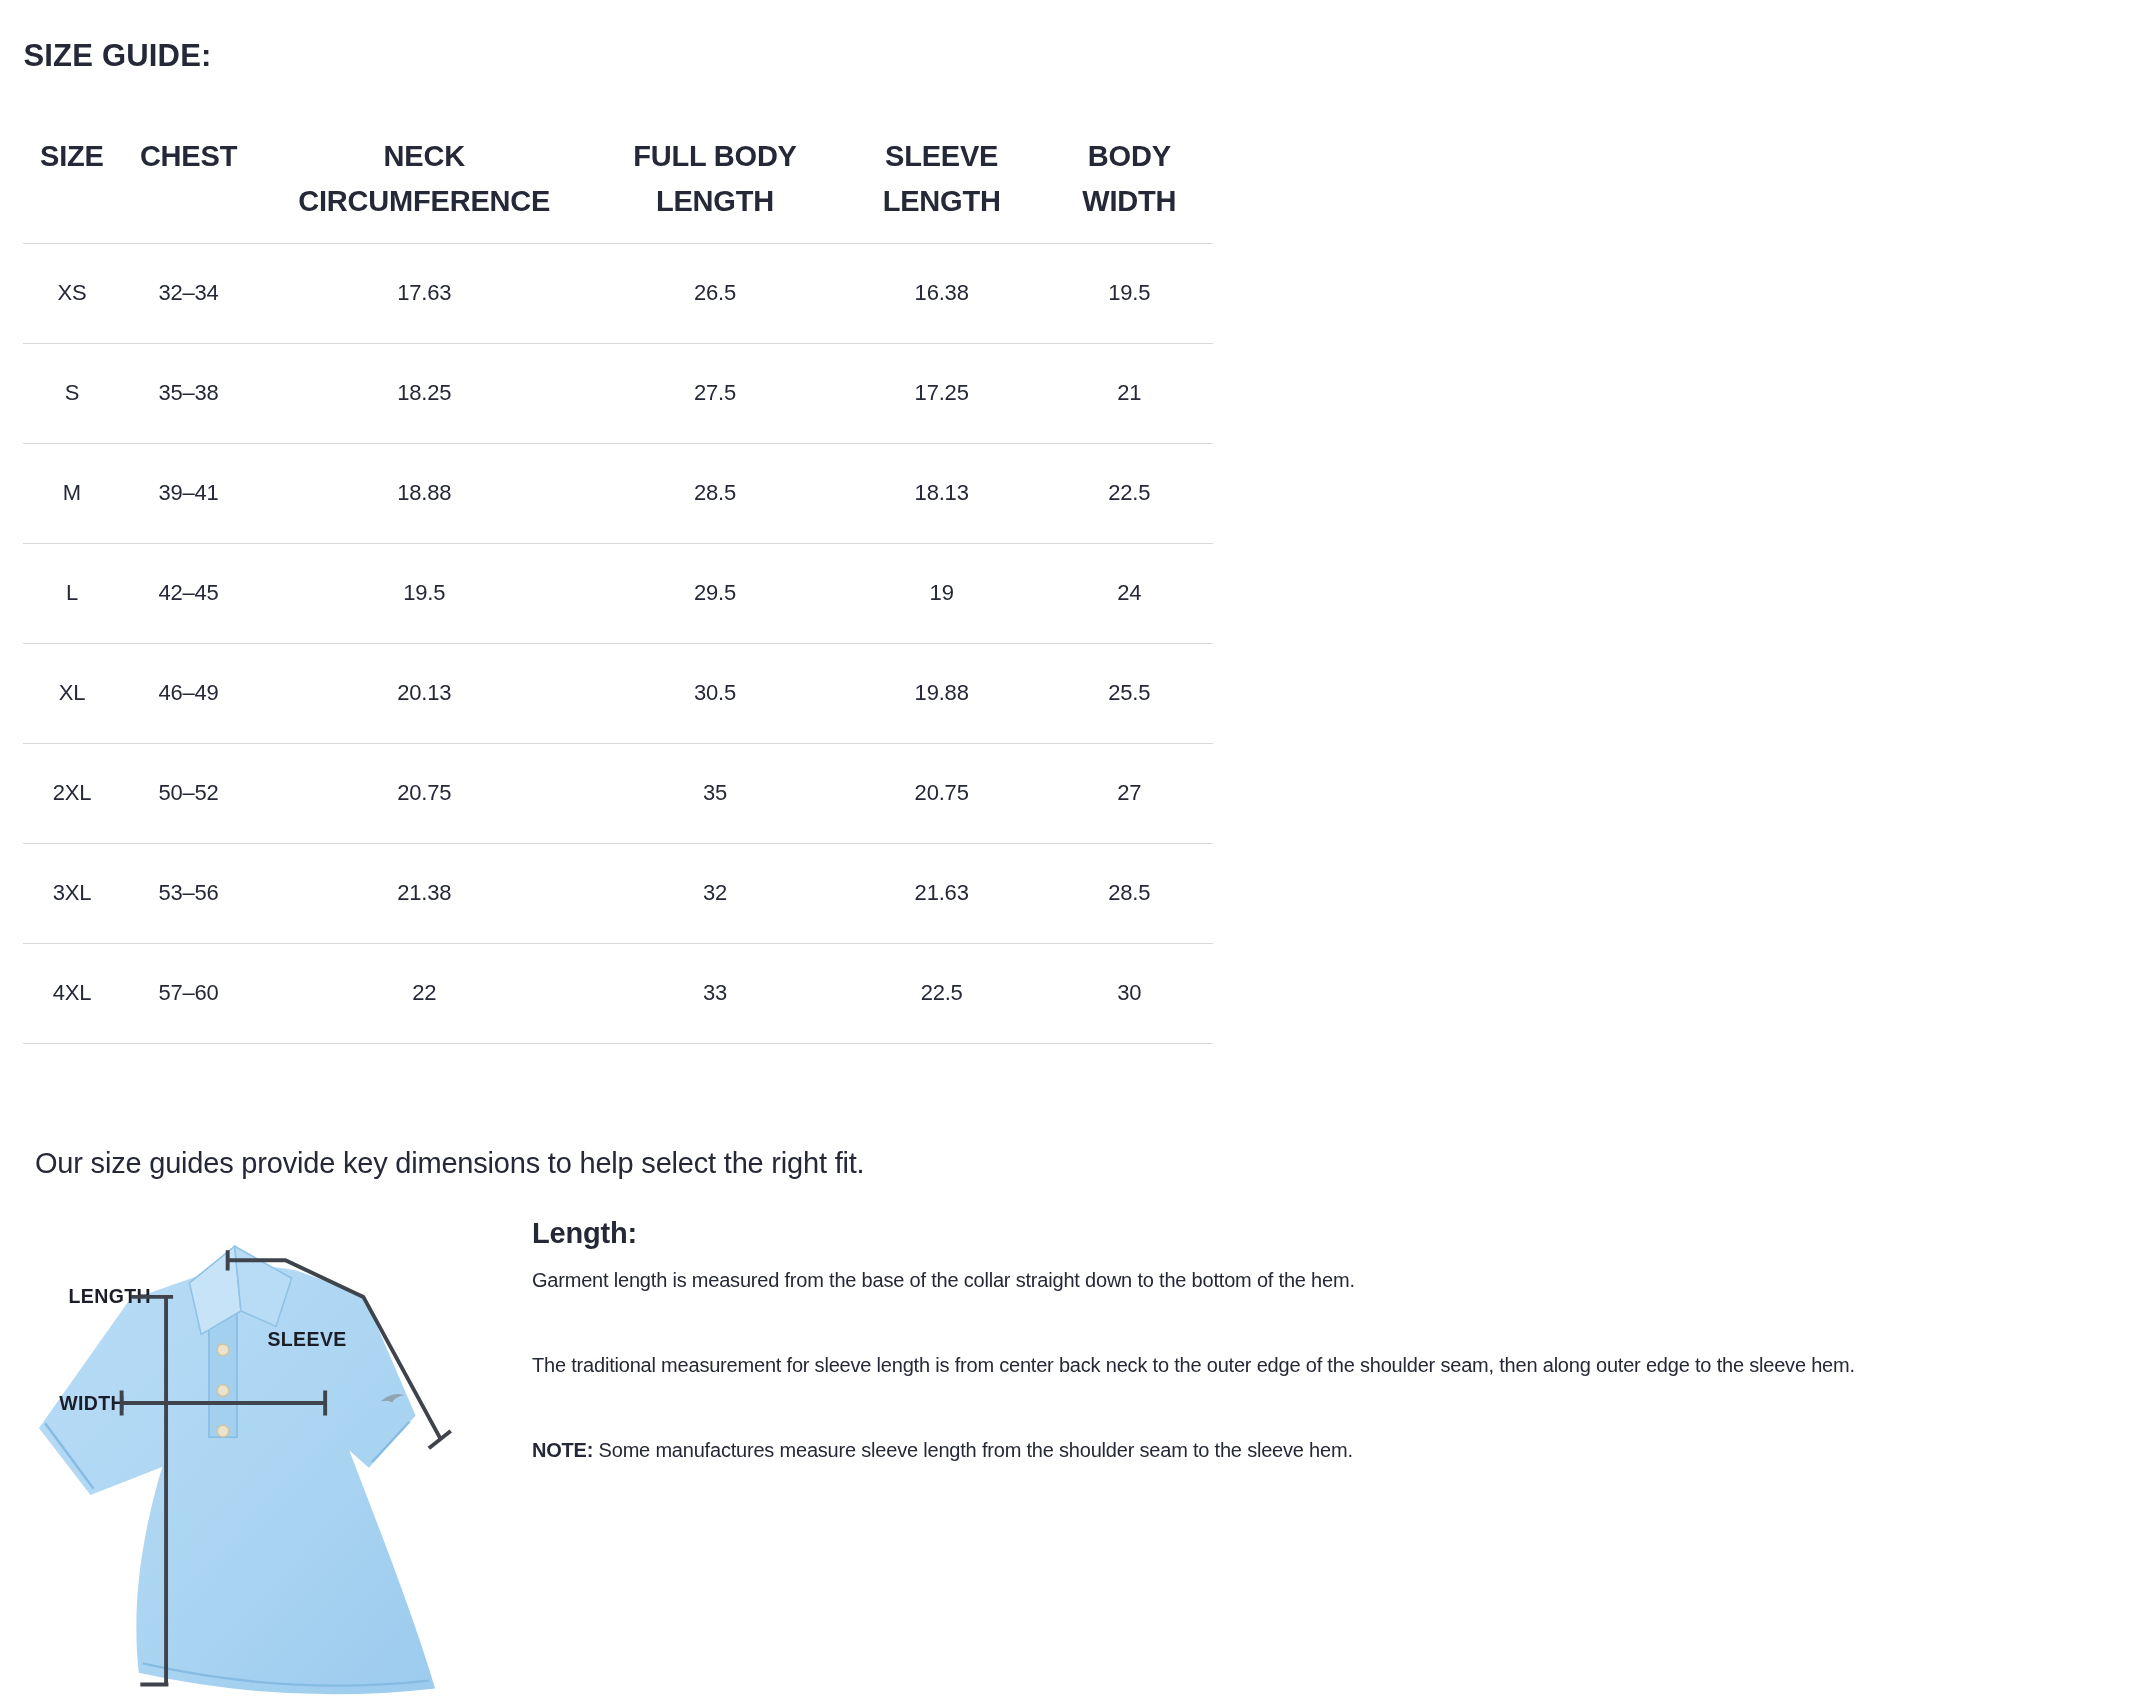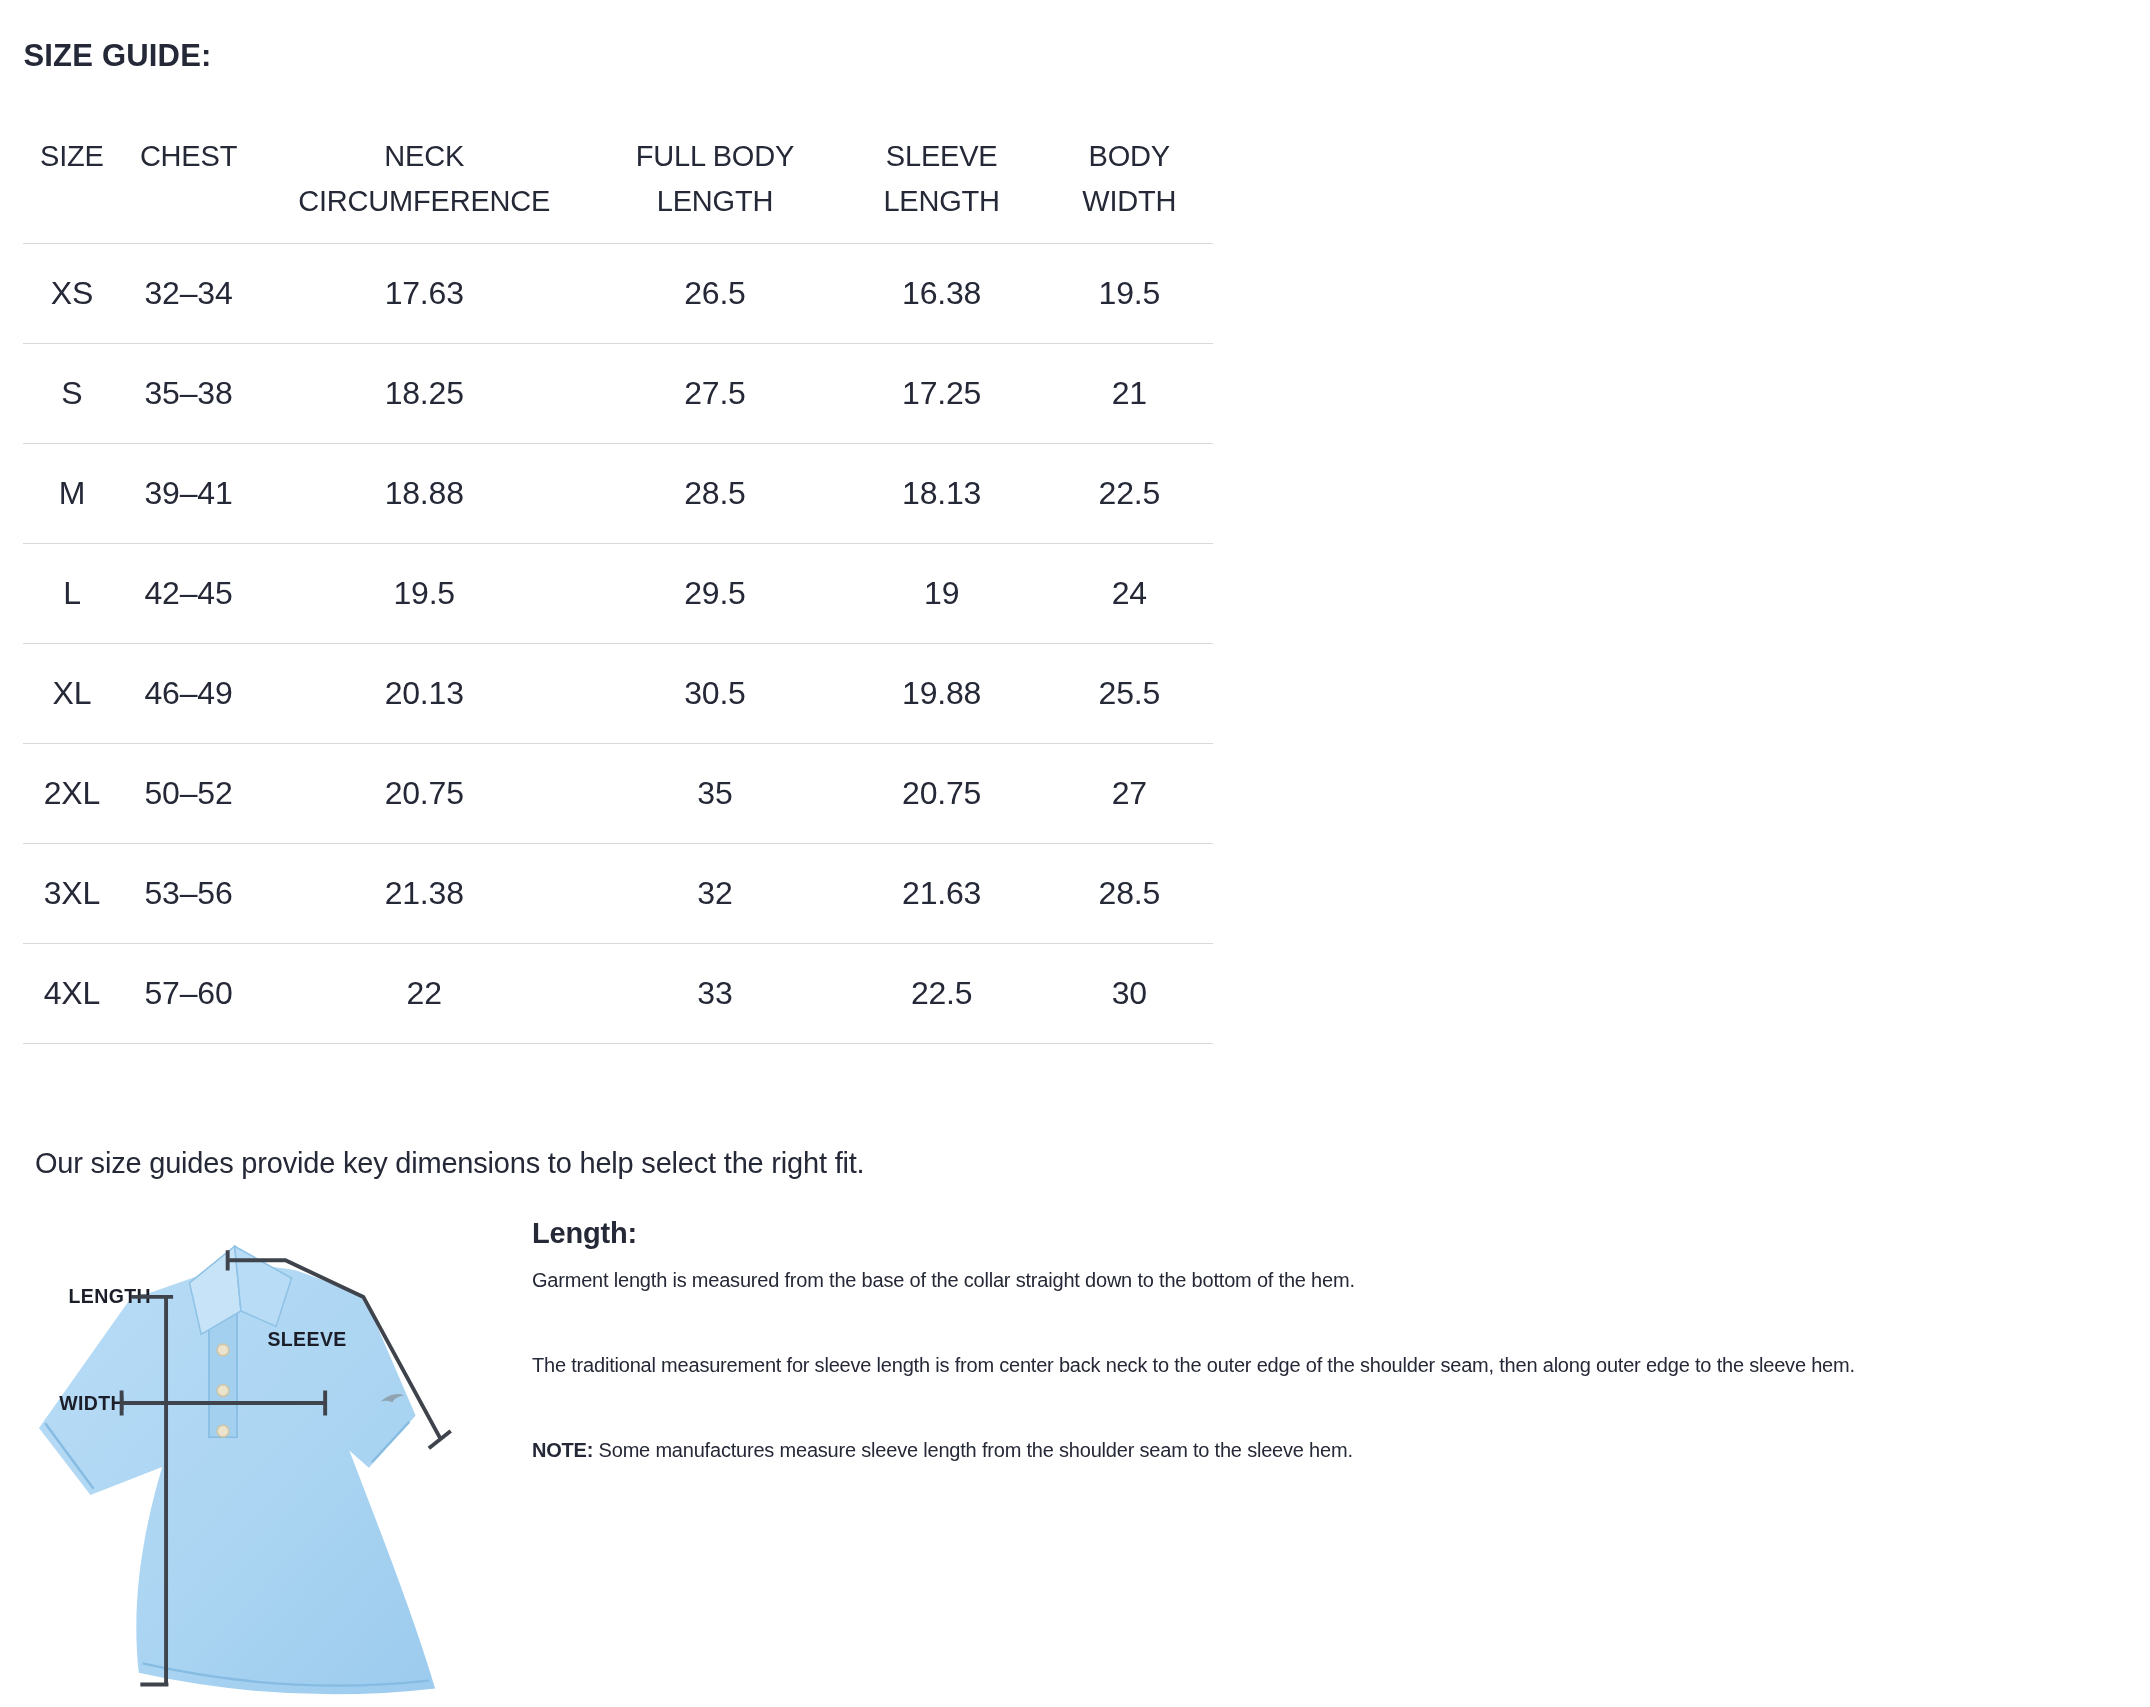--- a/index.html
+++ b/index.html
@@ -8,26 +8,26 @@
     font-family:"Liberation Sans", sans-serif;color:#252836;
     -webkit-font-smoothing:antialiased;letter-spacing:-0.2px;
   }
   .page-title{
     position:absolute;left:23.4px;top:17px;
     font-size:31px;font-weight:700;letter-spacing:0.2px;
   }
   .size-table-wrap{position:absolute;left:23.4px;top:129px;width:1190px;}
   table.size-table{width:100%;border-collapse:collapse;table-layout:fixed;}
   table.size-table th{
-    vertical-align:top;text-align:center;font-size:29px;font-weight:400;
+    vertical-align:top;text-align:center;font-size:29px;font-weight:700;
     line-height:1.55;padding:4.7px 3.1px 0 3.1px;height:109px;
     border-bottom:1.6px solid #d9d9d9;
   }
   table.size-table td{
-    text-align:center;vertical-align:middle;font-size:32px;font-weight:400;
+    text-align:center;vertical-align:middle;font-size:22px;font-weight:400;
     height:97px;border-bottom:1.6px solid #d9d9d9;
   }
   .intro-text{
     position:absolute;left:35px;top:1115px;font-size:29px;line-height:1.35;
   }
   .diagram{position:absolute;left:14px;top:1236px;width:503px;height:472px;}
   .details{position:absolute;left:532px;top:1199px;width:1591px;}
   .detail-section{margin:16px 0 44px 0;}
   .detail-section h3{
     margin:0 0 9.4px 0;font-size:29px;font-weight:700;line-height:36px;

